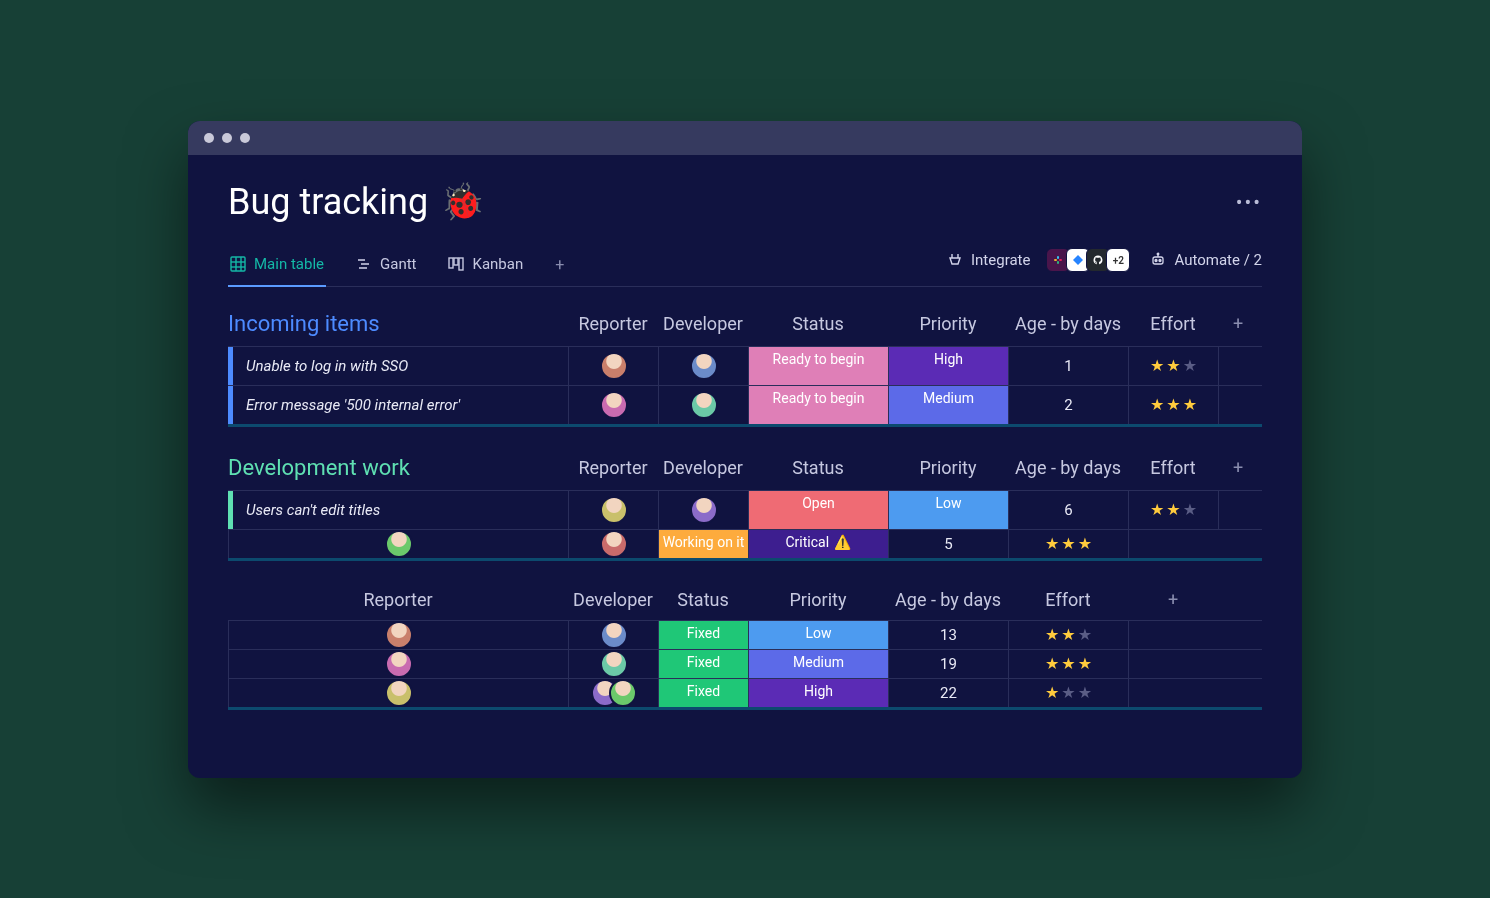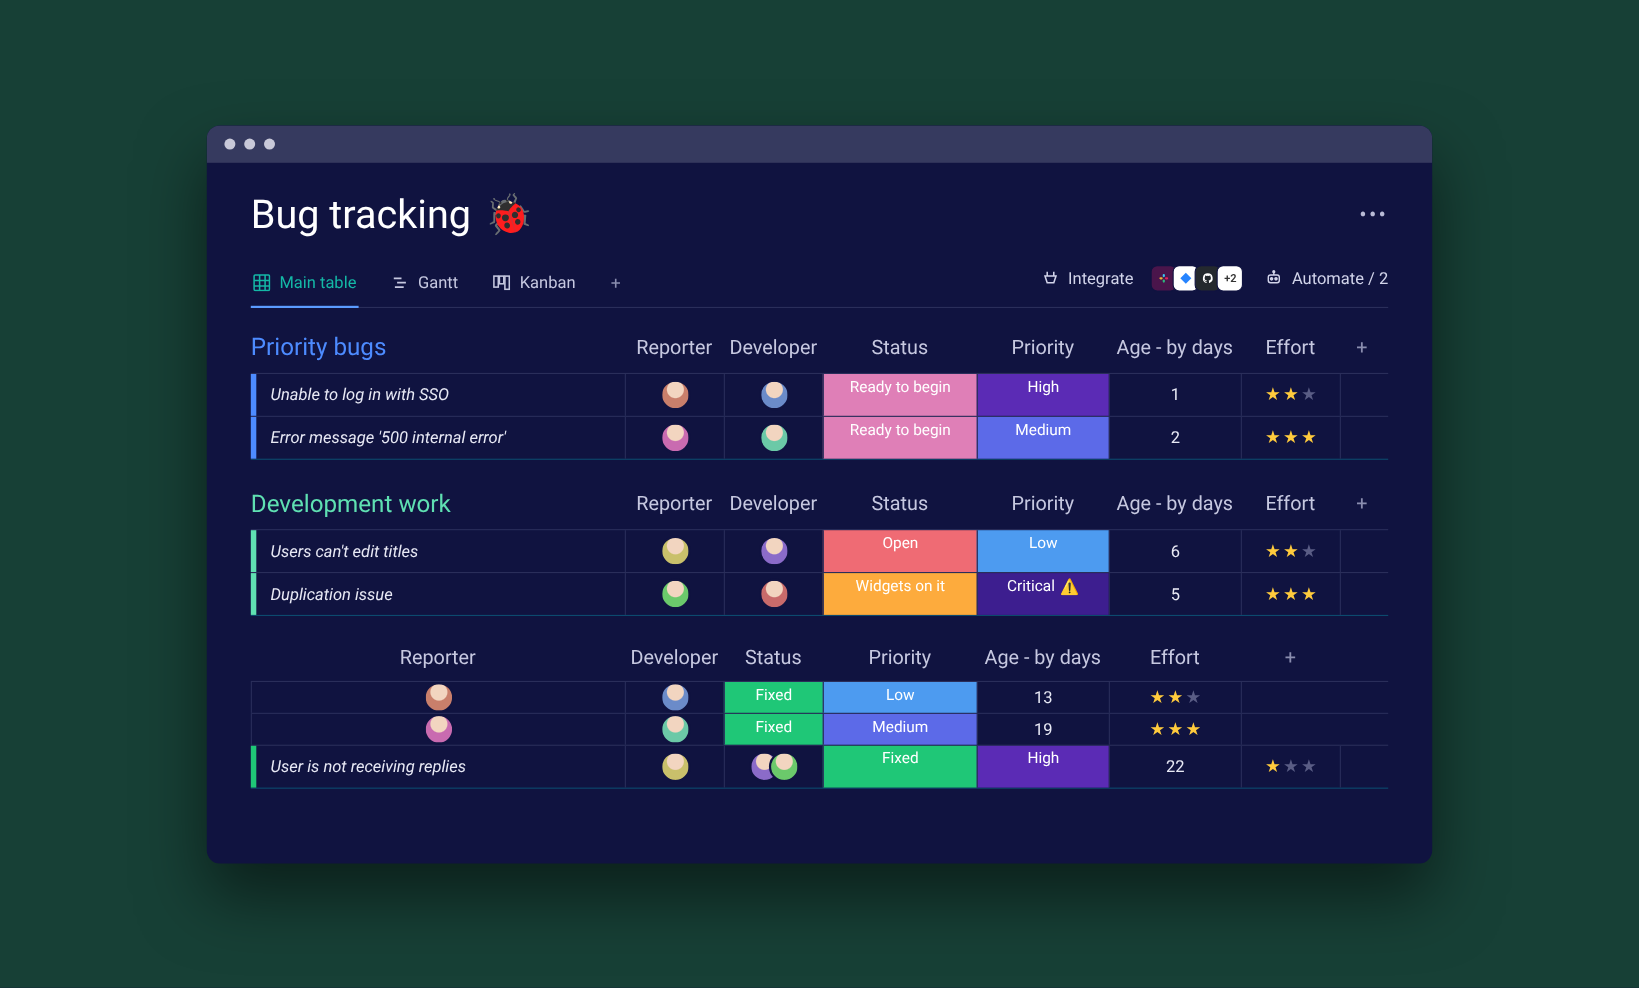--- a/index.html
+++ b/index.html
@@ -70,21 +70,21 @@
   }
   .group-title { font-size: 22px; font-weight: 400; }
   .col-head { color: #c6c8e0; font-size: 18px; text-align: center; }
   .col-head.plus-head { color: #8a8daf; font-size: 18px; cursor: pointer; }
   .row {
     display: grid;
     grid-template-columns: 340px 90px 90px 140px 120px 120px 90px 40px;
     align-items: stretch;
     border-top: 1px solid #2a2e5a;
   }
-  .group .row:last-child { border-bottom: 1px solid #0c4a6e; }
+  .group .row:last-child { border-bottom: 3px solid #0c4a6e; }
   .row-name {
     display: flex; align-items: center; color: #e8e9f5; font-size: 15px;
     padding: 10px 12px 10px 18px; position: relative; font-style: italic;
   }
   .group-bar {
     position: absolute; left: 0; top: 0; bottom: 0; width: 5px;
   }
   .avatar-cell {
     display: flex; align-items: center; justify-content: center;
     border-left: 1px solid #2a2e5a;
@@ -204,21 +204,21 @@
               <circle cx="8" cy="2" r="0.8" fill="currentColor"></circle>
             </svg>
           <span>Automate / 2</span>
         </div>
       </div>
     </div>
 
     <div id="groups-host">
         <div class="group">
     <div class="group-header">
-      <div class="group-title" style="color:#4d8bff">Priority bugs</div>
+      <div class="group-title" style="color:#4d8bff">Incoming items</div>
       <div class="col-head">Reporter</div>
       <div class="col-head">Developer</div>
       <div class="col-head">Status</div>
       <div class="col-head">Priority</div>
       <div class="col-head">Age - by days</div>
       <div class="col-head">Effort</div>
       <div class="col-head plus-head">+</div>
     </div>
 
       <div class="row">
@@ -321,36 +321,32 @@
           <span>6</span>
         </div>
         <div class="effort-cell">
               <span class="star filled">★</span>
               <span class="star filled">★</span>
               <span class="star empty">★</span>
             </div>
         <div class="extra-cell"></div>
       </div>
       <div class="row">
-        <div class="row-name">
-          <span class="group-bar" style="background:#5fe0b2"></span>
-          <span>Duplication issue</span>
-        </div>
         <div class="avatar-cell">
               <span class="avatar-stack">
                 <span class="avatar" style="background:radial-gradient(circle at 50% 30%, #f2d5c0 0 35%, #6bc96b 40% 100%)"></span>
               </span>
             </div>
         <div class="avatar-cell">
               <span class="avatar-stack">
                 <span class="avatar" style="background:radial-gradient(circle at 50% 30%, #f2d5c0 0 35%, #c96b6b 40% 100%)"></span>
               </span>
             </div>
         <div class="status-cell" style="background:#fdab3d">
-          <span>Widgets on it</span>
+          <span>Working on it</span>
         </div>
         <div class="priority-cell" style="background:#3d1e8f">
           <span>Critical</span> 
               <span>⚠️</span>
         </div>
         <div class="age-cell">
           <span>5</span>
         </div>
         <div class="effort-cell">
               <span class="star filled">★</span>
@@ -419,24 +415,20 @@
           <span>19</span>
         </div>
         <div class="effort-cell">
               <span class="star filled">★</span>
               <span class="star filled">★</span>
               <span class="star filled">★</span>
             </div>
         <div class="extra-cell"></div>
       </div>
       <div class="row">
-        <div class="row-name">
-          <span class="group-bar" style="background:#1fc777"></span>
-          <span>User is not receiving replies</span>
-        </div>
         <div class="avatar-cell">
               <span class="avatar-stack">
                 <span class="avatar" style="background:radial-gradient(circle at 50% 30%, #f2d5c0 0 35%, #c9c06b 40% 100%)"></span>
               </span>
             </div>
         <div class="avatar-cell">
               <span class="avatar-stack">
                 <span class="avatar" style="background:radial-gradient(circle at 50% 30%, #f2d5c0 0 35%, #8b6bc9 40% 100%)"></span>
                 <span class="avatar" style="background:radial-gradient(circle at 50% 30%, #f2d5c0 0 35%, #6bc96b 40% 100%)"></span>
               </span>

